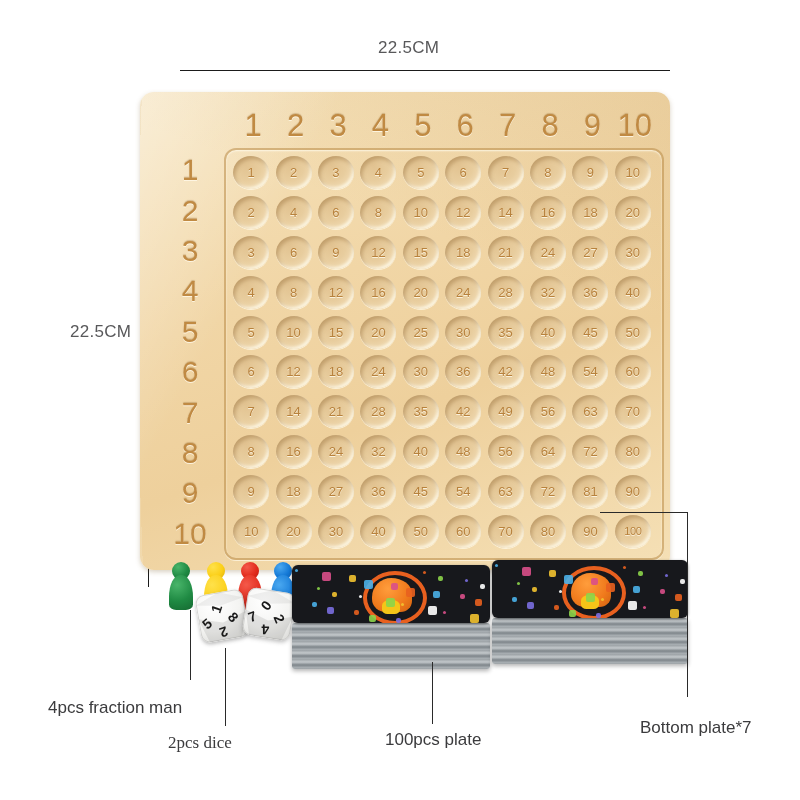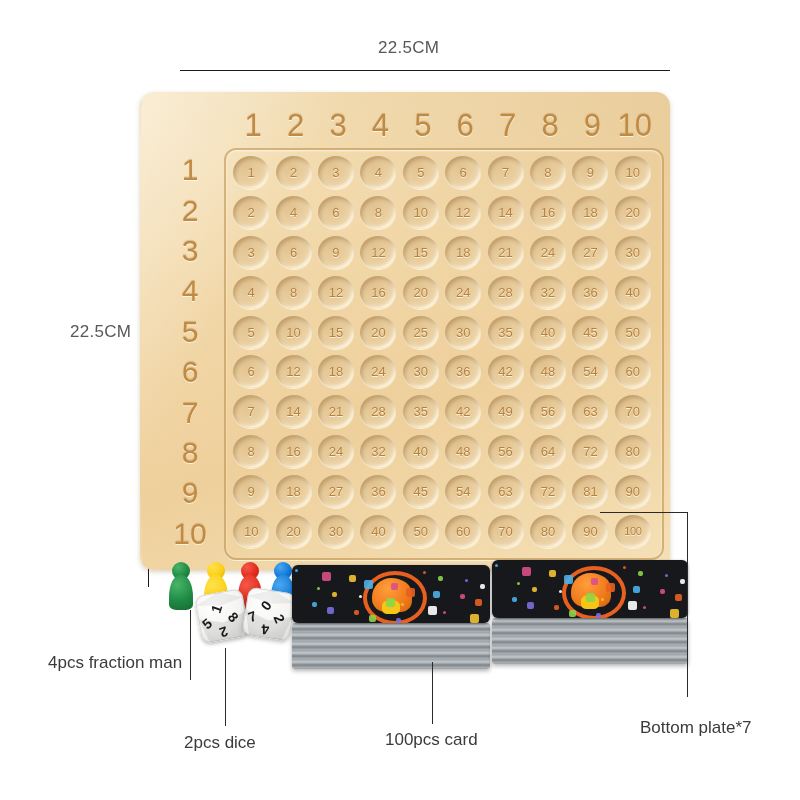--- a/index.html
+++ b/index.html
@@ -311,23 +311,23 @@
     border-top: 1.5px solid #2a2a2a;
   }
   .call-label {
     position: absolute;
     color: #3b3b3d;
     font-size: 17px;
     white-space: nowrap;
     font-family: "Liberation Sans", sans-serif;
   }
   #lead-fraction { left: 190px; top: 610px; height: 70px; }
-  #label-fraction { left: 48px; top: 653px; }
+  #label-fraction { left: 48px; top: 698px; }
   #lead-dice { left: 225px; top: 648px; height: 78px; }
-  #label-dice { left: 184px; top: 733px; }
+  #label-dice { left: 168px; top: 733px; font-family: Liberation Serif, serif; }
   #lead-card { left: 432px; top: 662px; height: 62px; }
   #label-card { left: 385px; top: 730px; }
   #lead-plate-h { left: 600px; top: 512px; width: 88px; }
   #lead-plate-v { left: 687px; top: 512px; height: 185px; }
   #label-plate { left: 640px; top: 718px; }
 </style>
 </head>
 <body>
 
 <div class="dim-label" id="dim-top-label">22.5CM</div>
@@ -973,17 +973,17 @@
     </div>
 </div>
 
 <div class="call-v" id="lead-fraction"></div>
 <div class="call-label" id="label-fraction">4pcs fraction man</div>
 
 <div class="call-v" id="lead-dice"></div>
 <div class="call-label" id="label-dice">2pcs dice</div>
 
 <div class="call-v" id="lead-card"></div>
-<div class="call-label" id="label-card">100pcs card</div>
+<div class="call-label" id="label-card">100pcs plate</div>
 
 <div class="call-h" id="lead-plate-h"></div>
 <div class="call-v" id="lead-plate-v"></div>
 <div class="call-label" id="label-plate">Bottom plate*7</div>
 
 </body></html>

